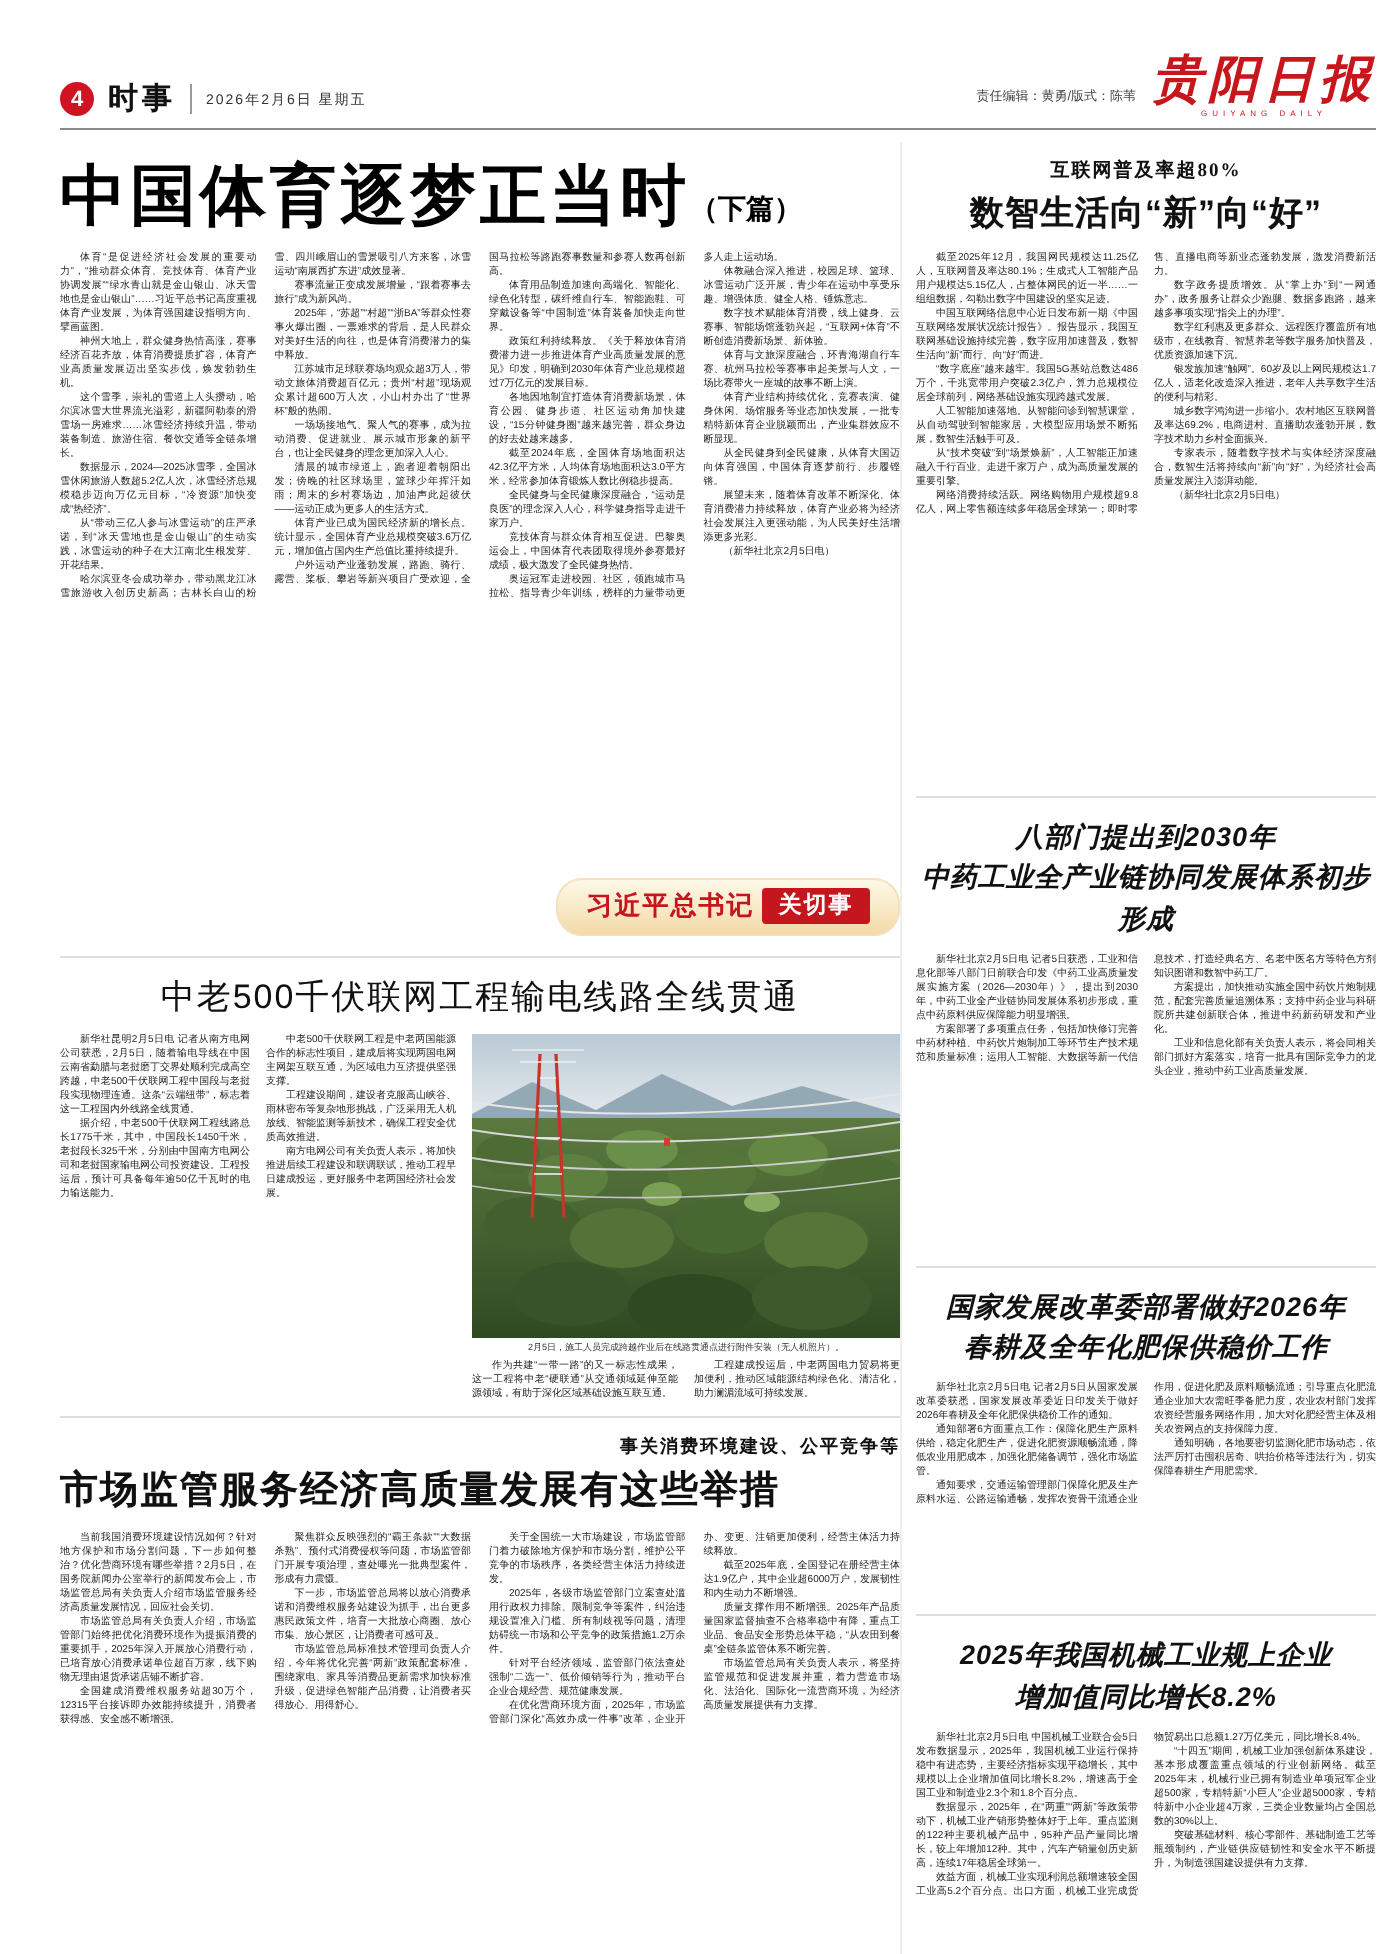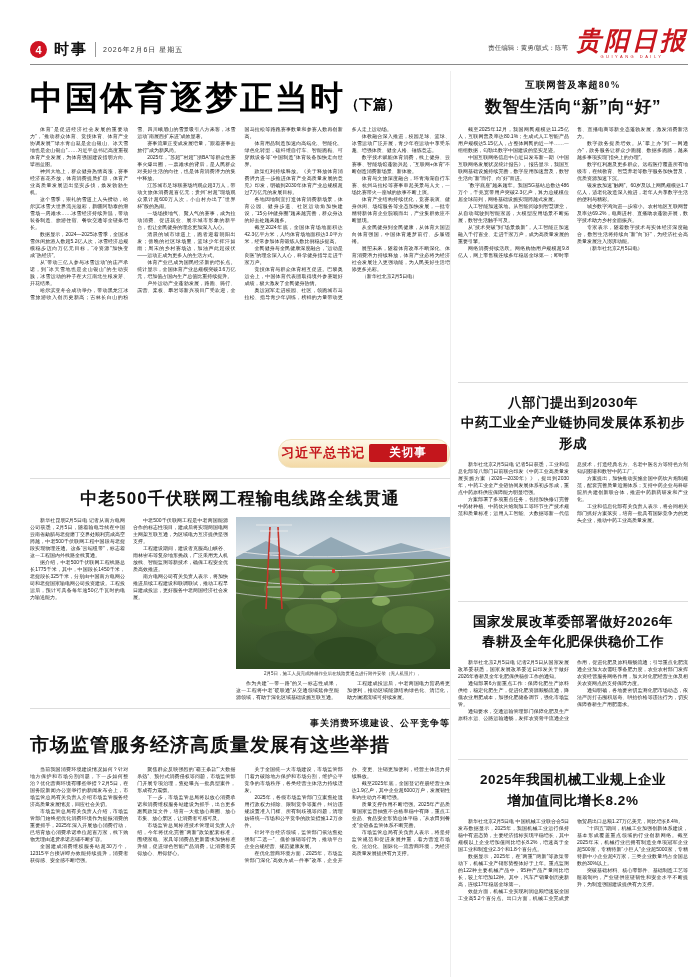--- a/index.html
+++ b/index.html
@@ -51,45 +51,45 @@
   .sports-body { column-count:4; column-gap:9px; height:346px; overflow:hidden; }
   .banner {
     position:absolute; right:0; bottom:10px; width:172px; height:29px;
     background:linear-gradient(180deg,#fdf8e8 0%,#f8e7c2 60%,#f3d9a6 100%);
     border:1px solid #f0e2bd; border-radius:13px;
     display:flex; align-items:center; justify-content:center; gap:4px;
   }
   .banner-prefix { color:#c4161c; font-weight:bold; font-size:13px; letter-spacing:1px; }
   .banner-tag {
     background:#c4161c; color:#fff; font-weight:bold; font-size:11.5px;
-    padding:1px 20px 2px; border-radius:2px; letter-spacing:1px;
+    padding:1px 8px 2px; border-radius:2px; letter-spacing:1px;
   }
   
   .article-grid { border-bottom:1px solid #ddd; padding:7px 0 6px; }
-  .grid-title { text-align:center; font-weight:bold; font-size:17px; letter-spacing:1px; margin:1px 0 7px; }
+  .grid-title { text-align:center; font-weight:normal; font-size:17px; letter-spacing:1px; margin:1px 0 7px; }
   .grid-flex { display:flex; gap:8px; }
   .grid-left { width:198px; column-count:2; column-gap:8px; height:184px; overflow:hidden; }
   .grid-right { width:214px; }
   .photo { width:214px; height:152px; display:block; background:#ccd; }
   .photo-caption { font-size:4.5px; line-height:6px; color:#333; text-align:center; margin:2px 0 3px; }
   .grid-below { column-count:2; column-gap:8px; height:22px; overflow:hidden; }
   
   .article-market { padding-top:6px; }
   .market-kicker { text-align:right; font-weight:bold; font-size:9px; letter-spacing:1px; margin:2px 0 2px; font-family:"Liberation Serif","DejaVu Serif",serif; }
   .market-title { text-align:left; font-weight:bold; font-size:19px; letter-spacing:1px; margin:1px 0 8px; }
   .market-body { column-count:4; column-gap:9px; height:220px; overflow:hidden; }
   
-  .r-article { border-bottom:1px solid #ddd; padding:4px 0 4px; }
+  .r-article { border-bottom:1px solid #ddd; padding:4px 0 20px; }
   .r-article:last-child { border-bottom:none; }
   .digital-kicker { text-align:center; font-weight:bold; font-size:9.5px; letter-spacing:1px; margin:4px 0 3px; font-family:"Liberation Serif","DejaVu Serif",serif; }
   .digital-title { text-align:center; font-weight:bold; font-size:17px; letter-spacing:0.5px; margin:0 0 8px; }
   .two-col { column-count:2; column-gap:8px; overflow:hidden; }
   .digital-body { height:252px; }
   .r-headline { text-align:center; font-weight:bold; font-size:13.5px; line-height:1.5; letter-spacing:0.5px; }
-  .r-headline-block { margin:6px 0 7px; }
+  .r-headline-block { margin:6px 0 7px;font-style:italic; }
   .tcm-body { height:136px; }
   .fert-body { height:96px; }
   .mach-body { height:192px; }
 </style>
 </head>
 <body>
 
 <div class="page">
 
   <div class="header">

